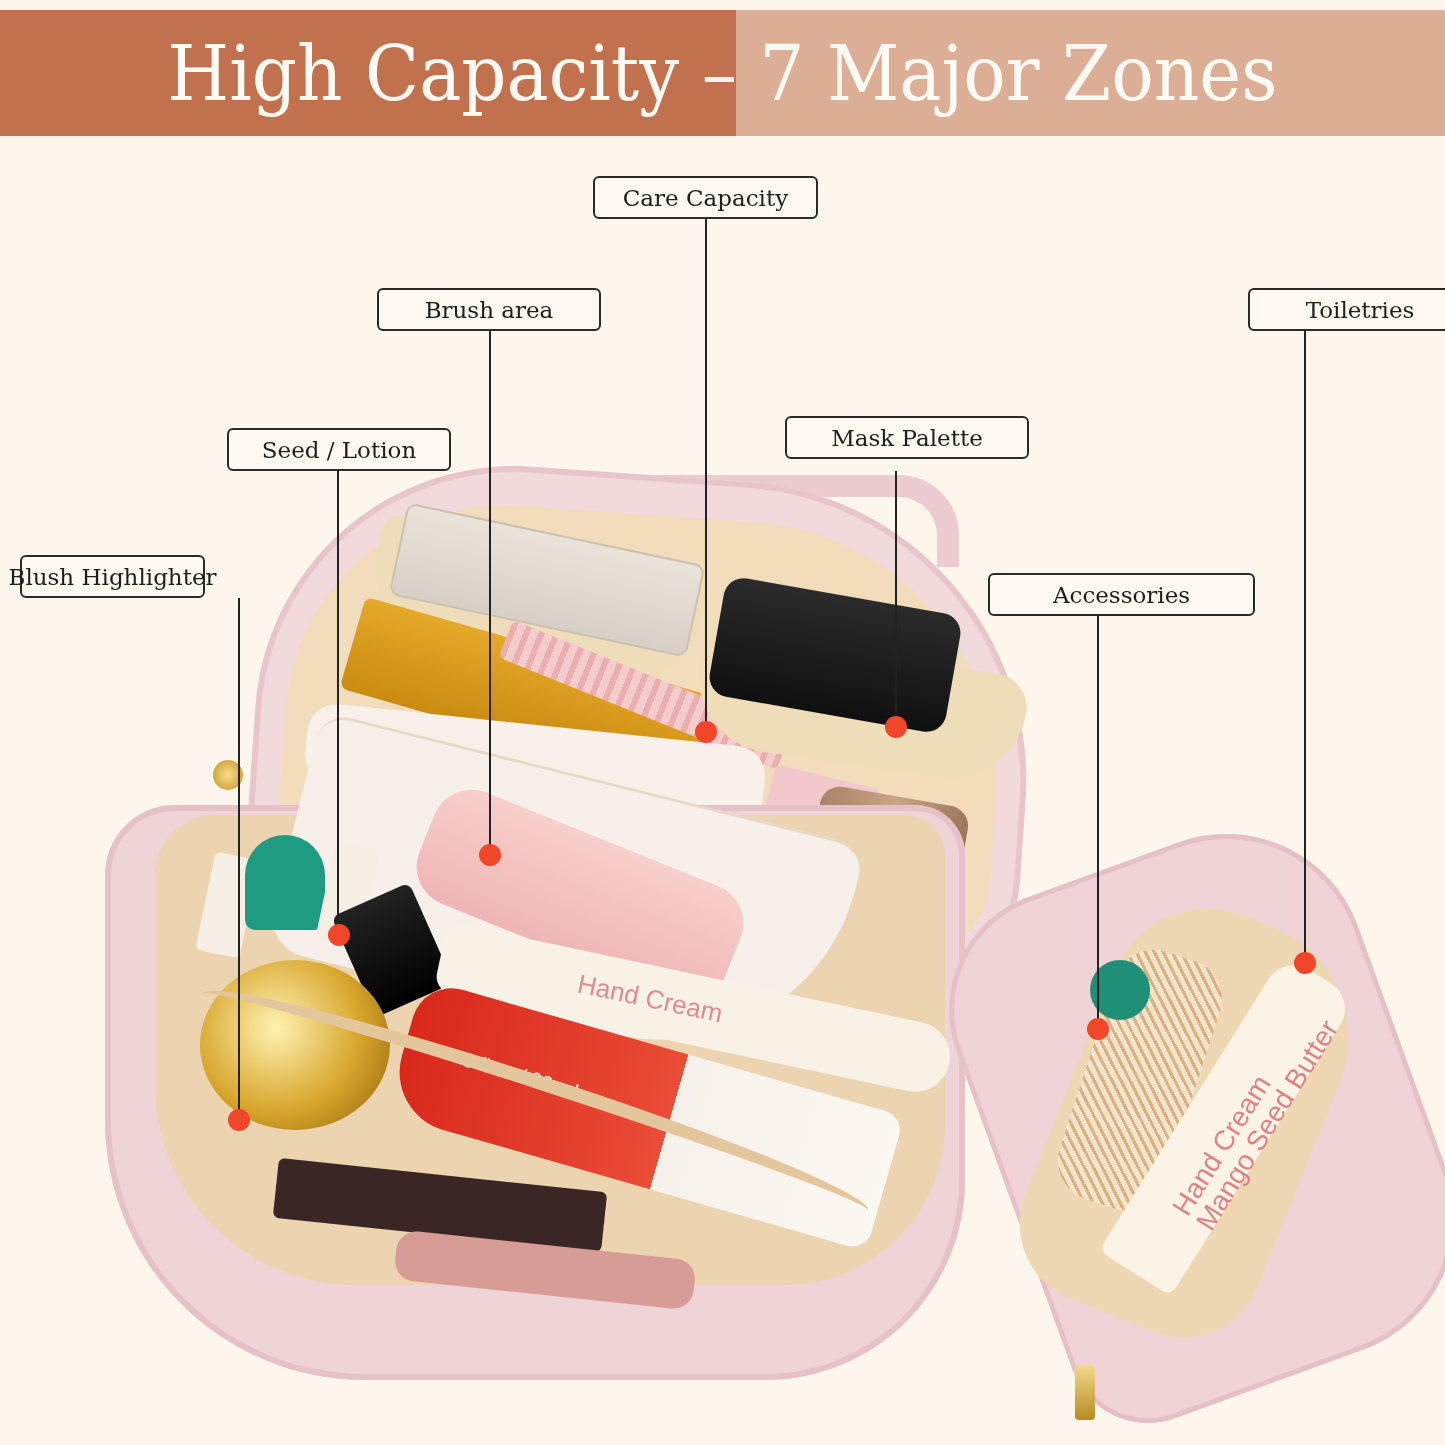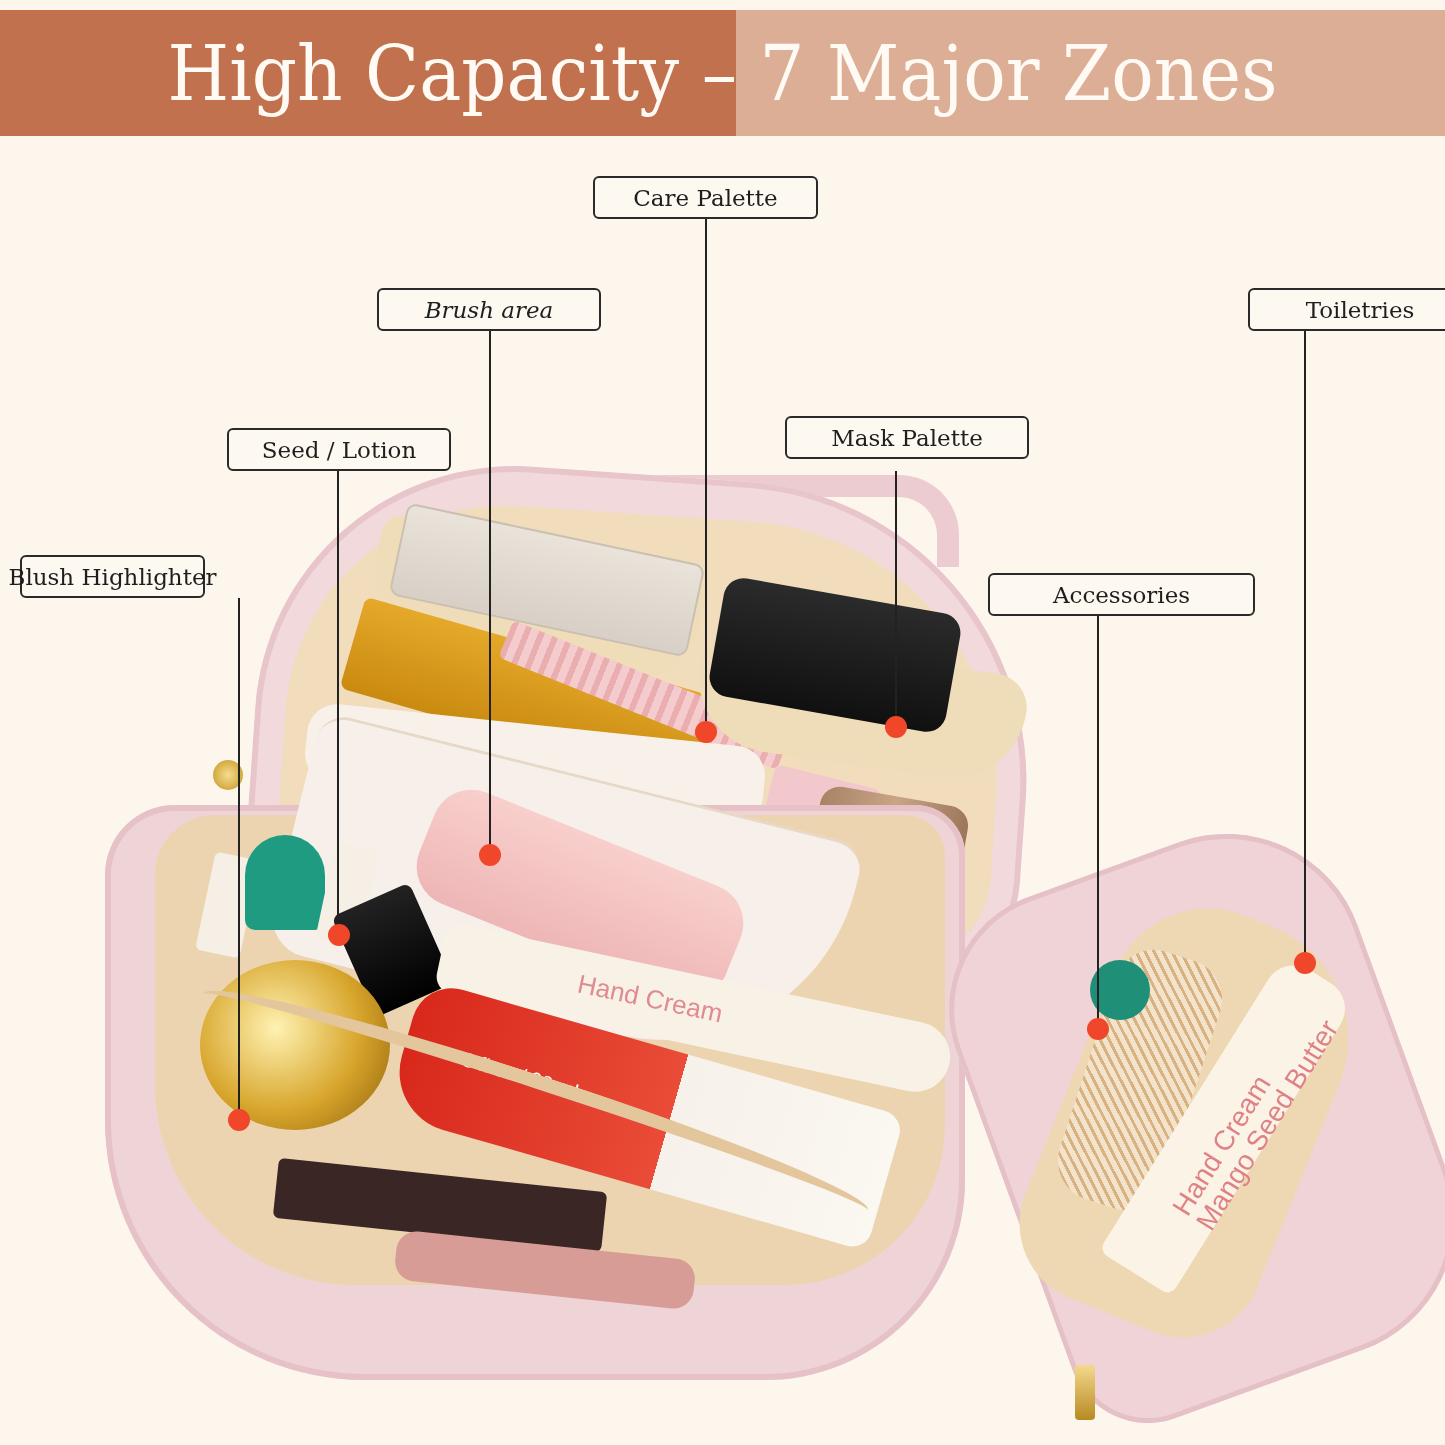--- a/index.html
+++ b/index.html
@@ -165,25 +165,25 @@
     <div class="pouch-teal"></div>
     <div class="pouch-tube"></div>
     <div class="pouch-text">
       <div>Hand Cream</div>
       <div>Mango Seed Butter</div>
     </div>
     <div class="pouch-zip"></div>
   </div>
 </div>
 
-<div class="callout-box" style="left:593px; top:176px; width:225px;">Care Palette</div>
+<div class="callout-box" style="left:593px; top:176px; width:225px;">Care Capacity</div>
 <div class="leader" style="left:705px; top:218px; height:514px;"></div>
 <div class="dot" style="left:706px; top:732px;"></div>
 
-<div class="callout-box" style="left:377px; top:288px; width:224px;font-style:italic;">Brush area</div>
+<div class="callout-box" style="left:377px; top:288px; width:224px;">Brush area</div>
 <div class="leader" style="left:489px; top:331px; height:524px;"></div>
 <div class="dot" style="left:490px; top:855px;"></div>
 
 <div class="callout-box" style="left:1248px; top:288px; width:224px;">Toiletries</div>
 <div class="leader" style="left:1304px; top:331px; height:632px;"></div>
 <div class="dot" style="left:1305px; top:963px;"></div>
 
 <div class="callout-box" style="left:227px; top:428px; width:224px;">Seed / Lotion</div>
 <div class="leader" style="left:337px; top:471px; height:464px;"></div>
 <div class="dot" style="left:339px; top:935px;"></div>

